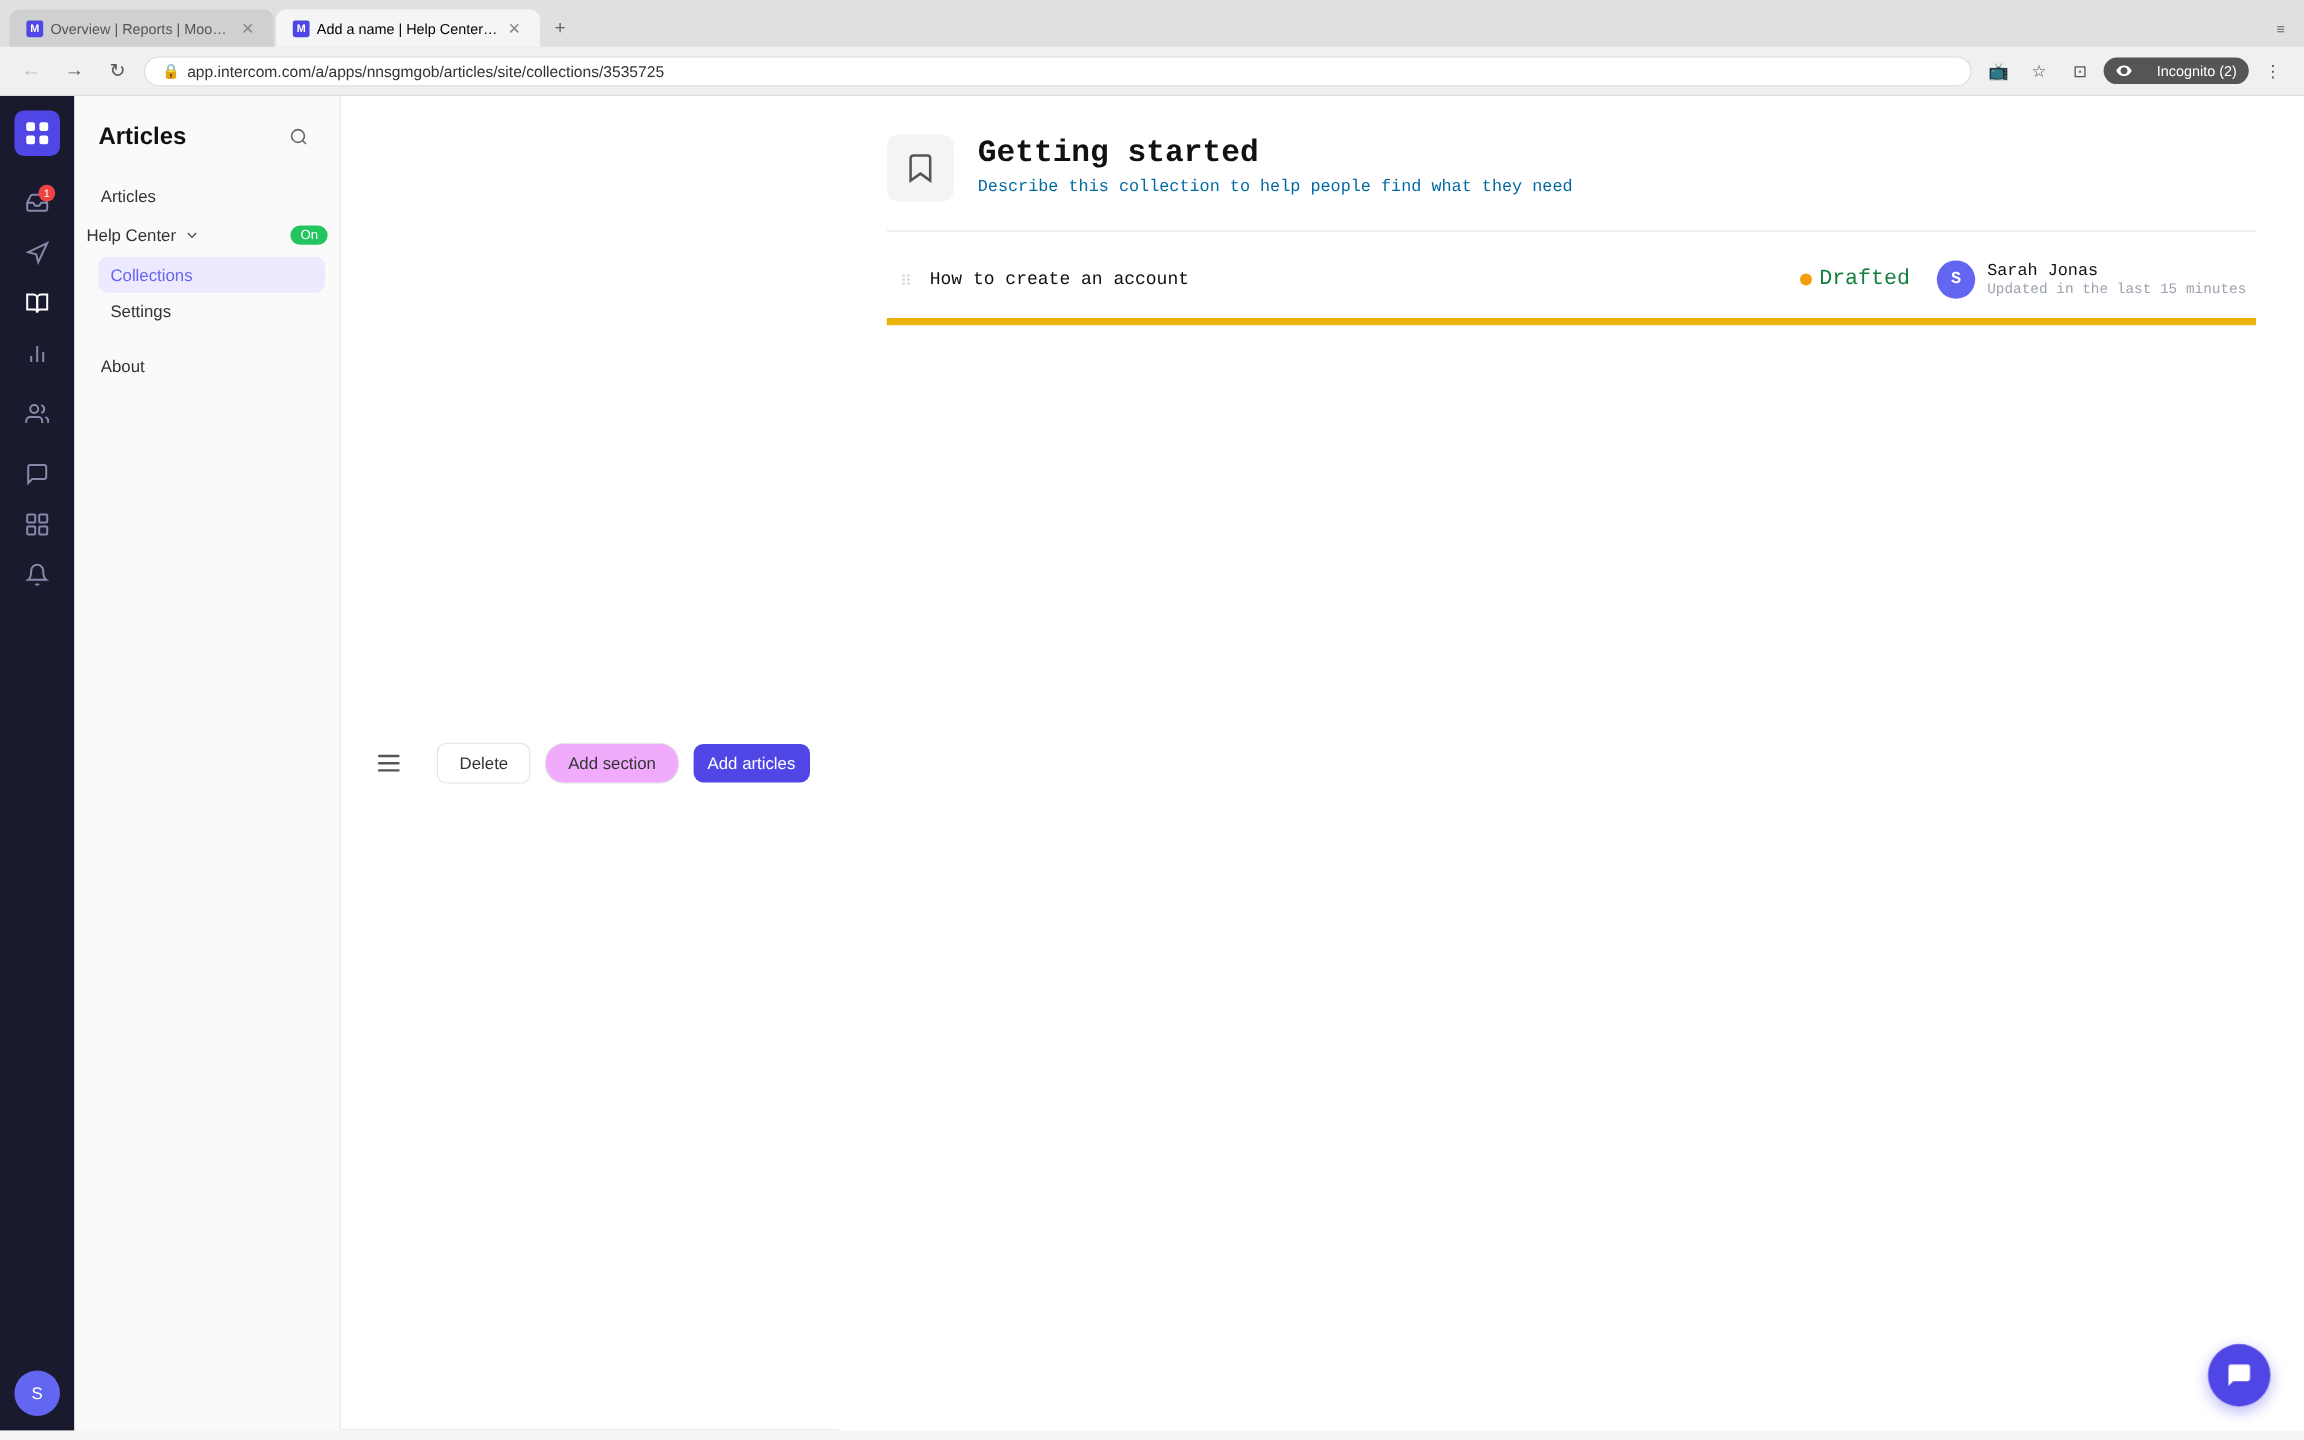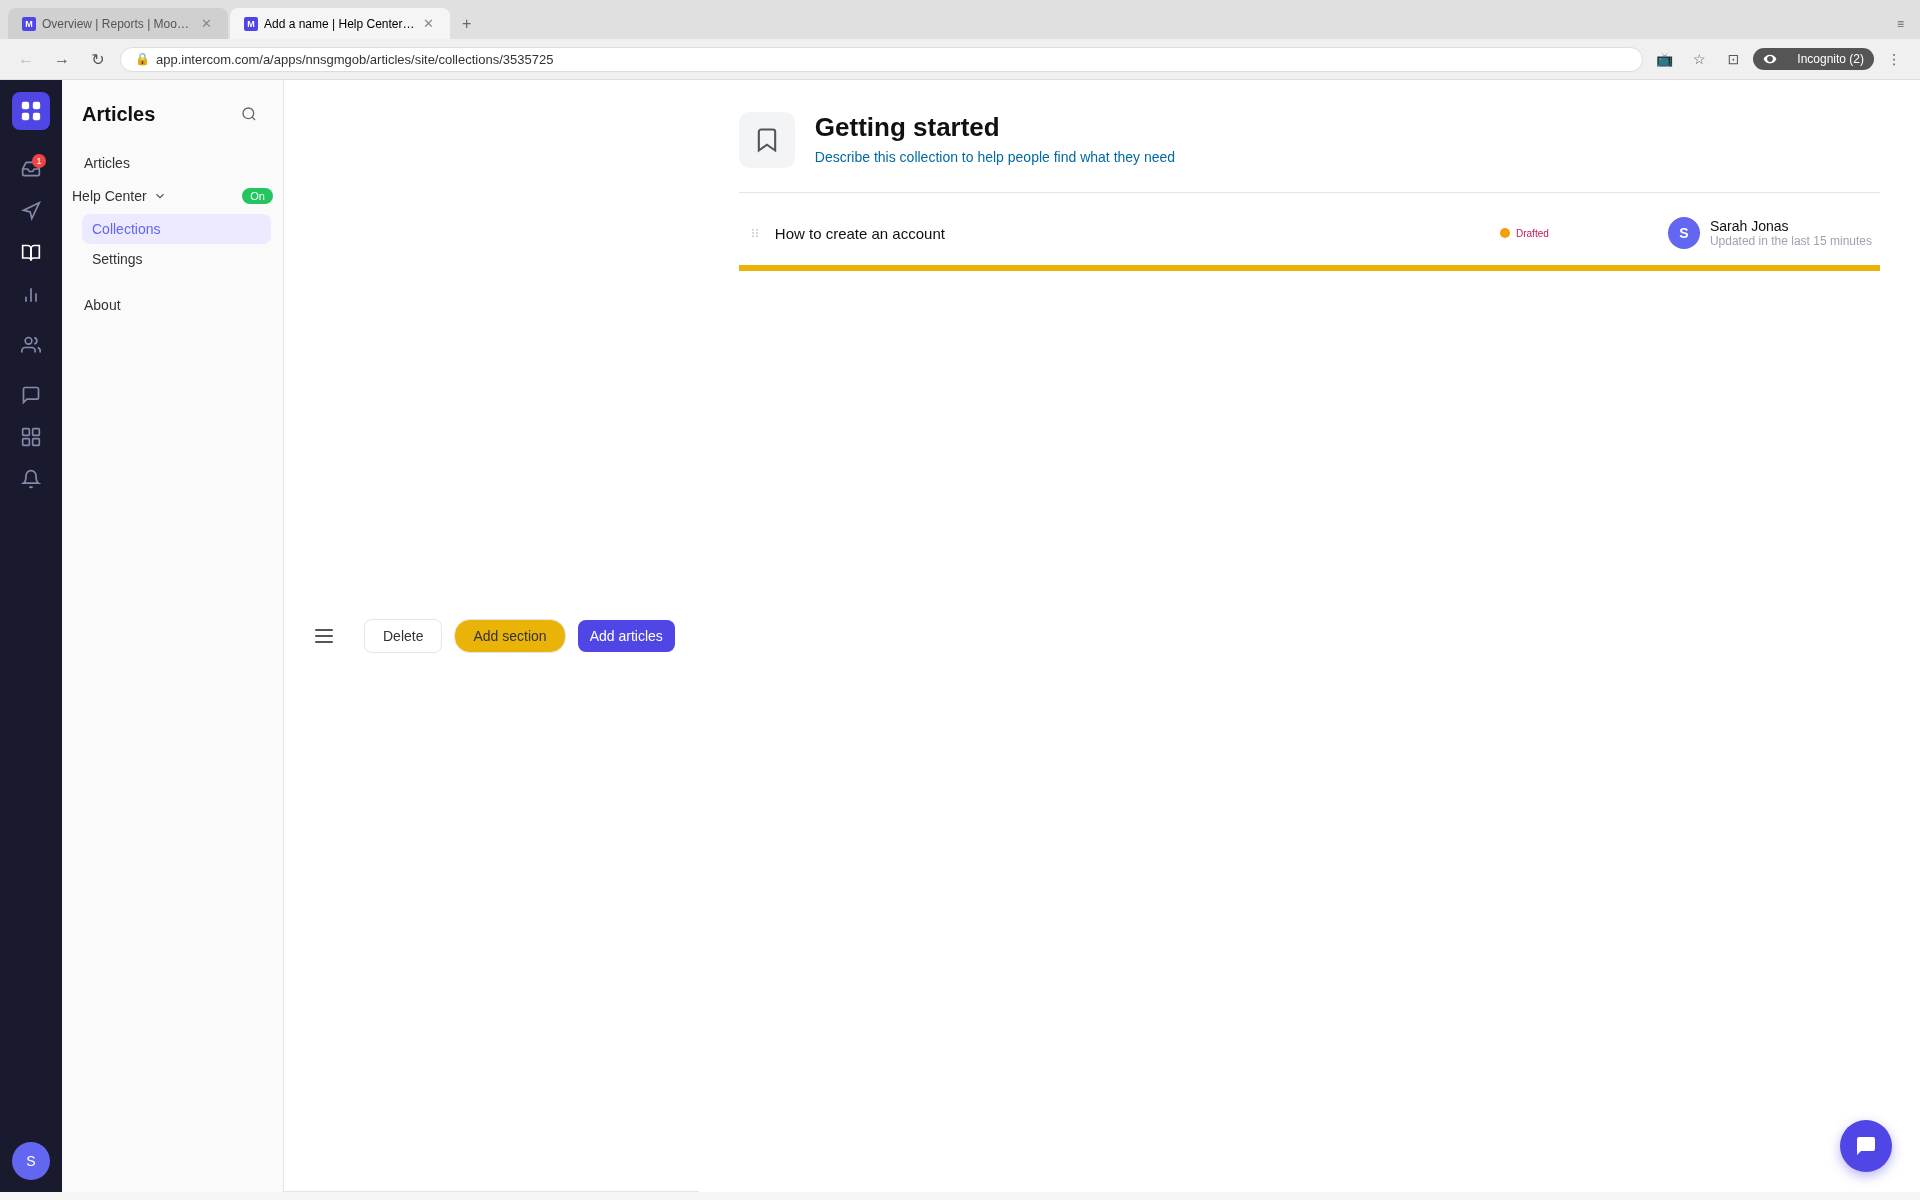--- a/index.html
+++ b/index.html
@@ -50,38 +50,38 @@
     .on-badge { background: #22c55e; color: white; font-size: 11px; padding: 2px 8px; border-radius: 20px; font-weight: 500; }
     .nav-indent { padding-left: 20px; }
 
     
     .main-content { flex: 1; background: white; display: flex; flex-direction: row; overflow: hidden; }
     .main-toolbar { display: flex; align-items: center; padding: 16px 24px; border-bottom: 1px solid #e5e5e5; gap: 12px; }
     .hamburger-btn { width: 32px; height: 32px; display: flex; flex-direction: column; justify-content: center; align-items: center; gap: 4px; cursor: pointer; }
     .hamburger-line { width: 18px; height: 2px; background: #555; border-radius: 1px; }
     .toolbar-spacer { flex: 1; }
     .btn-delete { padding: 8px 18px; border: 1px solid #e5e5e5; border-radius: 8px; background: white; color: #333; font-size: 14px; cursor: pointer; font-weight: 500; }
-    .btn-add-section { padding: 8px 18px; border: 1px solid #e5e5e5; border-radius: 16px; background: #eab308; color: #333; font-size: 14px; cursor: pointer; font-weight: 500; }
+    .btn-add-section { padding: 8px 18px; border: 1px solid #e5e5e5; border-radius: 16px; background: #f0abfc; color: #333; font-size: 14px; cursor: pointer; font-weight: 500; }
     .btn-add-articles { padding: 8px 12px; border: none; border-radius: 8px; background: #4f46e5; color: white; font-size: 14px; cursor: pointer; font-weight: 500; }
 
-    .main-body { flex: 1; padding: 32px 40px; overflow-y: auto; }
+    .main-body { flex: 1; padding: 32px 40px; overflow-y: auto; font-family: Liberation Mono, monospace; }
 
     
     .collection-header { display: flex; align-items: flex-start; gap: 20px; padding-bottom: 24px; border-bottom: 1px solid #e5e5e5; margin-bottom: 8px; }
     .collection-icon { width: 56px; height: 56px; background: #f3f4f6; border-radius: 10px; display: flex; align-items: center; justify-content: center; font-size: 24px; color: #555; flex-shrink: 0; }
     .collection-title { font-size: 26px; font-weight: 700; color: #111; margin-bottom: 6px; }
     .collection-desc { font-size: 14px; color: #0369a1; }
 
     
     .article-row { display: flex; align-items: center; padding: 16px 8px; border-bottom: 6px solid #eab308; gap: 12px; }
     .drag-handle { color: #ccc; cursor: grab; font-size: 14px; display: flex; align-items: center; }
     .article-title { flex: 1; font-size: 15px; color: #111; font-weight: 500; }
     .status-badge { display: flex; align-items: center; gap: 6px; min-width: 100px; }
     .status-dot { width: 10px; height: 10px; border-radius: 50%; background: #f59e0b; }
-    .status-text { font-size: 10px; color: #be185d; }
+    .status-text { font-size: 18px; color: #15803d; }
     .author-info { display: flex; align-items: center; gap: 10px; min-width: 260px; justify-content: flex-end; }
     .author-avatar { width: 32px; height: 32px; border-radius: 50%; background: #6366f1; display: flex; align-items: center; justify-content: center; color: white; font-size: 14px; font-weight: 600; }
     .author-details { display: flex; flex-direction: column; }
     .author-name { font-size: 14px; color: #111; font-weight: 500; }
     .author-updated { font-size: 12px; color: #9ca3af; }
 
     
     .chat-btn { position: fixed; bottom: 28px; right: 28px; width: 52px; height: 52px; background: #4f46e5; border-radius: 50%; display: flex; align-items: center; justify-content: center; cursor: pointer; box-shadow: 0 4px 12px rgba(79,70,229,0.4); color: white; font-size: 22px; }
   </style>
 </head>

